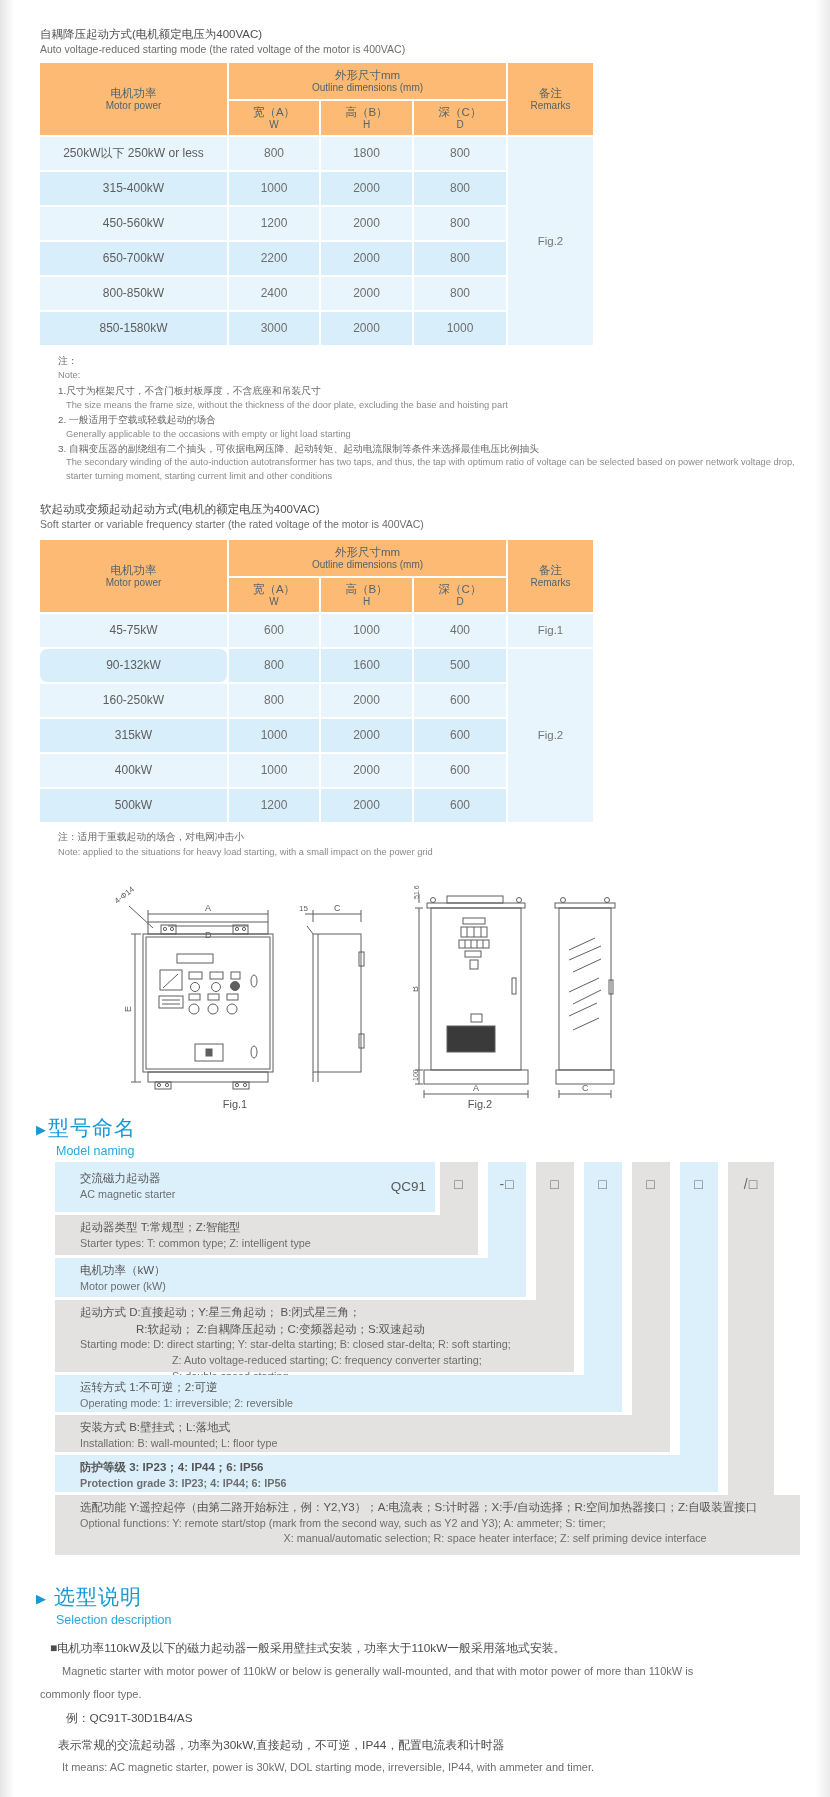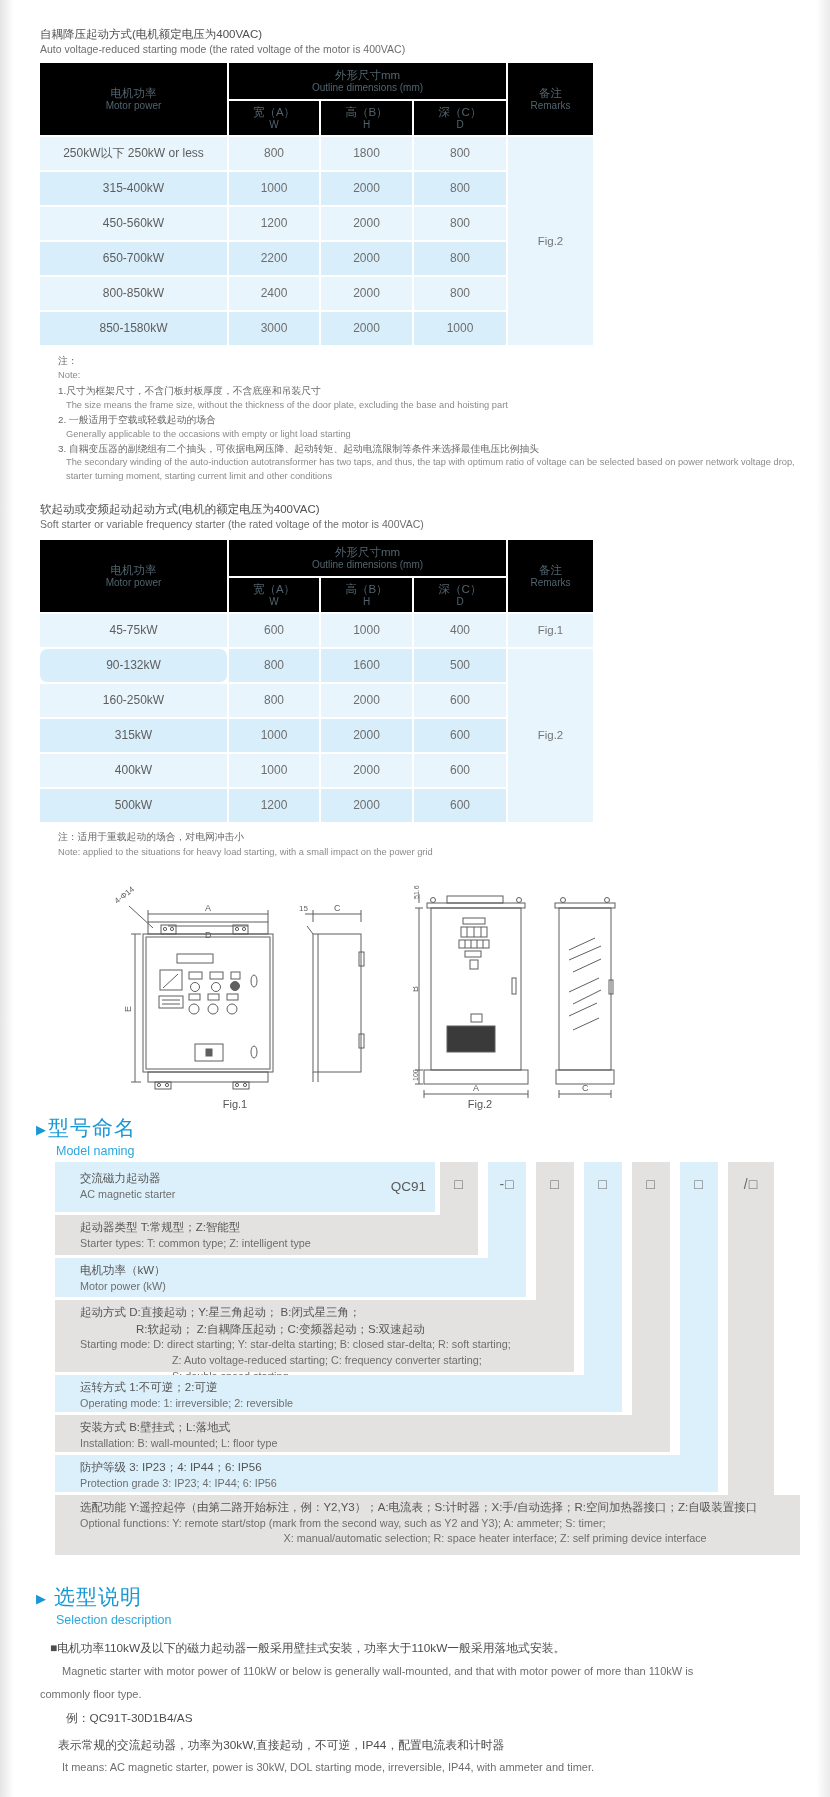--- a/index.html
+++ b/index.html
@@ -12,21 +12,21 @@
 
   
   .tbl-title-cn{font-size:11.5px;color:#4f4f4f;}
   .tbl-title-en{font-size:10.5px;color:#6d6d6d;}
 
   
   .dim-table{position:absolute;left:40px;width:545px;display:grid;
              grid-template-columns:187px 90px 91px 92px 85px;
              grid-template-rows:36px 34px 33px 33px 33px 33px 33px 33px;gap:2px;}
   .dt-cell{display:flex;flex-direction:column;align-items:center;justify-content:center;line-height:1.25;}
-  .dt-head{background:#000000;color:#51646e;}
+  .dt-head{background:#fdba74;color:#51646e;}
   .dt-head .cn{font-size:11.5px;}
   .dt-head .en{font-size:10px;}
   .dt-body{font-size:12px;color:#6e6e6e;}
   .dt-body.odd{background:#e8f5fd;}
   .dt-body.even{background:#d9eefb;}
   .dt-remark{background:#e8f5fd;font-size:11.5px;color:#757575;}
   .pow{color:#5d5d5d;}
 
   
   .note-cn{font-size:9.8px;color:#696969;}
@@ -395,21 +395,21 @@
   <div class="mn-row mn-blue" style="top:1375px;width:567px;height:37px;">
     <div class="mn-cn">运转方式 1:不可逆；2:可逆</div>
     <div class="mn-en">Operating mode: 1: irreversible; 2: reversible</div>
   </div>
 
   <div class="mn-row mn-gray" style="top:1415px;width:615px;height:37px;">
     <div class="mn-cn">安装方式 B:壁挂式；L:落地式</div>
     <div class="mn-en">Installation: B: wall-mounted;  L: floor type</div>
   </div>
 
-  <div class="mn-row mn-blue" style="top:1455px;width:653px;height:37px;">
+  <div class="mn-row mn-blue" style="top:1455px;width:653px;height:37px;font-weight:bold;">
     <div class="mn-cn">防护等级 3: IP23；4: IP44；6: IP56</div>
     <div class="mn-en">Protection grade 3: IP23; 4: IP44; 6: IP56</div>
   </div>
 
   <div class="mn-row mn-gray" style="top:1495px;width:745px;height:60px;">
     <div class="mn-cn">选配功能 Y:遥控起停（由第二路开始标注，例：Y2,Y3）；A:电流表；S:计时器；X:手/自动选择；R:空间加热器接口；Z:自吸装置接口</div>
     <div class="mn-en">Optional functions: Y: remote start/stop (mark from the second way, such as Y2 and Y3); A: ammeter; S: timer;</div>
     <div class="mn-en ind3">X: manual/automatic selection; R: space heater interface; Z: self priming device interface</div>
   </div>
 

